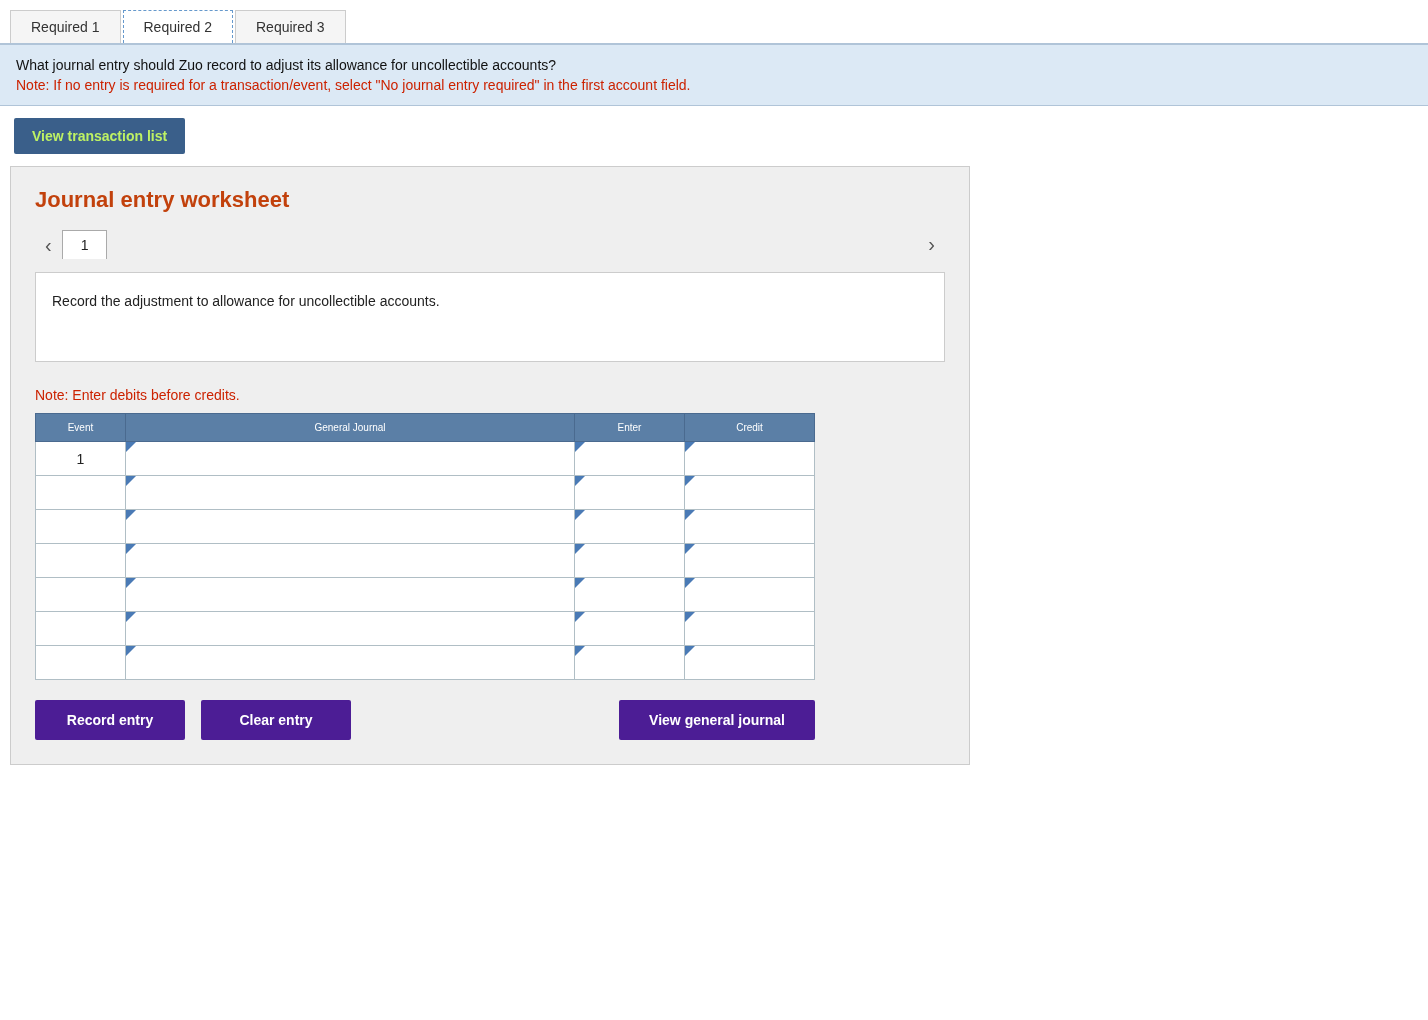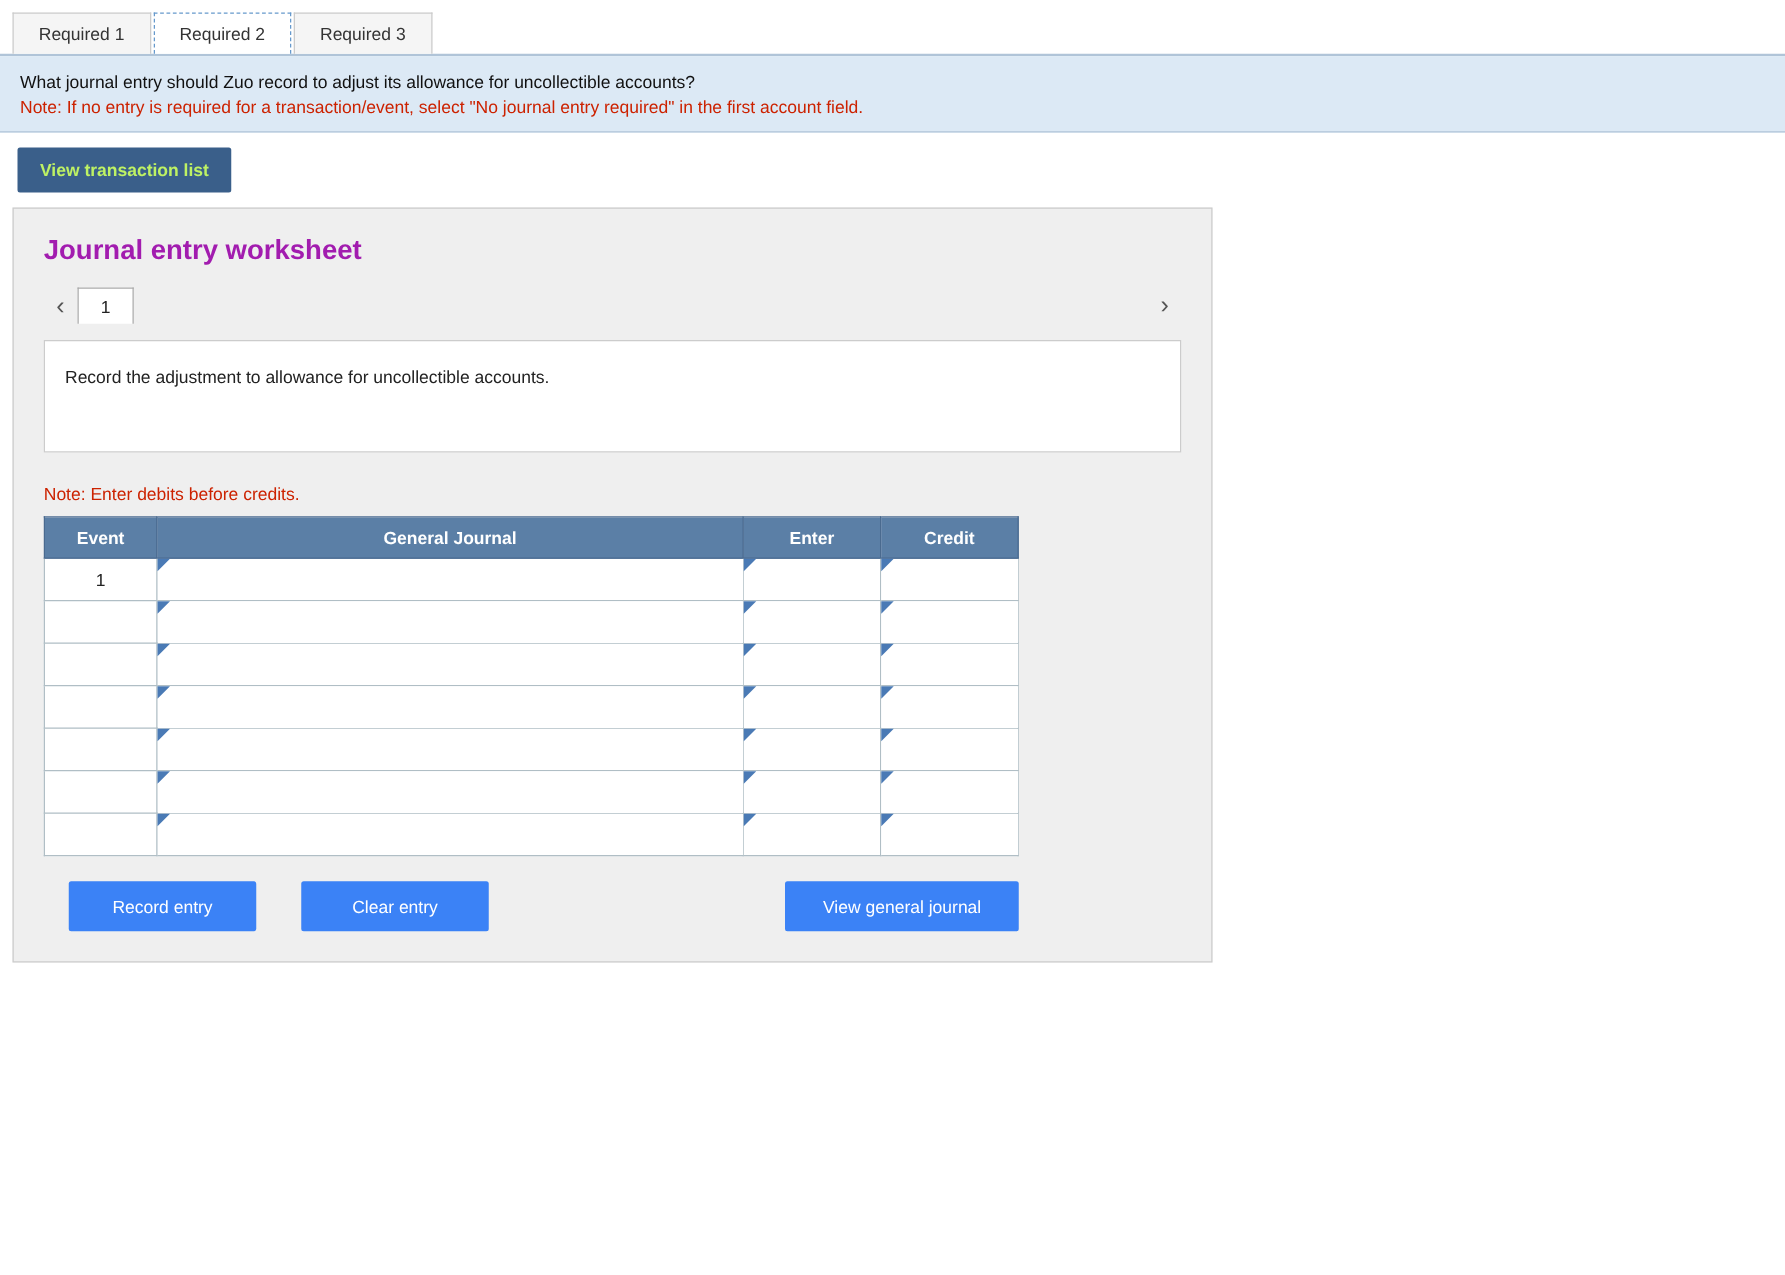--- a/index.html
+++ b/index.html
@@ -72,21 +72,21 @@
       margin: 0 10px 20px 10px;
       background: #efefef;
       border: 1px solid #ccc;
       padding: 20px 24px 24px 24px;
       max-width: 960px;
     }
     .worksheet-title {
       font-size: 22px;
       font-weight: bold;
       margin-bottom: 16px;
-      color: #a21caf;
+      color: #c2410c;
     }
 
     
     .nav-row {
       display: flex;
       align-items: center;
       margin-bottom: 12px;
     }
     .nav-arrow {
       font-size: 20px;
@@ -138,30 +138,30 @@
     
     .journal-table {
       width: 100%;
       border-collapse: collapse;
       background: #fff;
       max-width: 780px;
     }
     .journal-table thead tr th {
       background: #5b7fa6;
       color: #fff;
-      font-weight: bold;
-      font-size: 14px;
+      font-weight: normal;
+      font-size: 10px;
       padding: 8px 22px;
       border: 1px solid #4a6a8f;
       text-align: center;
     }
     .journal-table thead tr th.event-col { width: 90px; }
     .journal-table thead tr th.journal-col { }
     .journal-table thead tr th.debit-col { width: 110px; }
-    .journal-table thead tr th.credit-col { width: 110px; }
+    .journal-table thead tr th.credit-col { width: 130px; }
 
     .journal-table tbody tr td {
       border: 1px solid #b0bec5;
       padding: 4px 6px;
       height: 34px;
       vertical-align: middle;
     }
     .journal-table tbody tr td.event-cell {
       text-align: center;
       background: #fff;
@@ -193,30 +193,29 @@
 
     
     .action-buttons {
       margin-top: 20px;
       display: flex;
       gap: 16px;
       align-items: center;
       max-width: 780px;
     }
     .action-btn {
-      background: #3b82f6;
+      background: #4c1d95;
       color: #fff;
       border: none;
       padding: 12px 30px;
       font-size: 14px;
-      font-weight: normal;
+      font-weight: bold;
       cursor: pointer;
       border-radius: 2px;
       min-width: 150px;
-      margin-left: 20px;
     }
     .action-btn.view-journal-btn {
       margin-left: auto;
     }
   </style>
 </head>
 <body>
 
 
 

